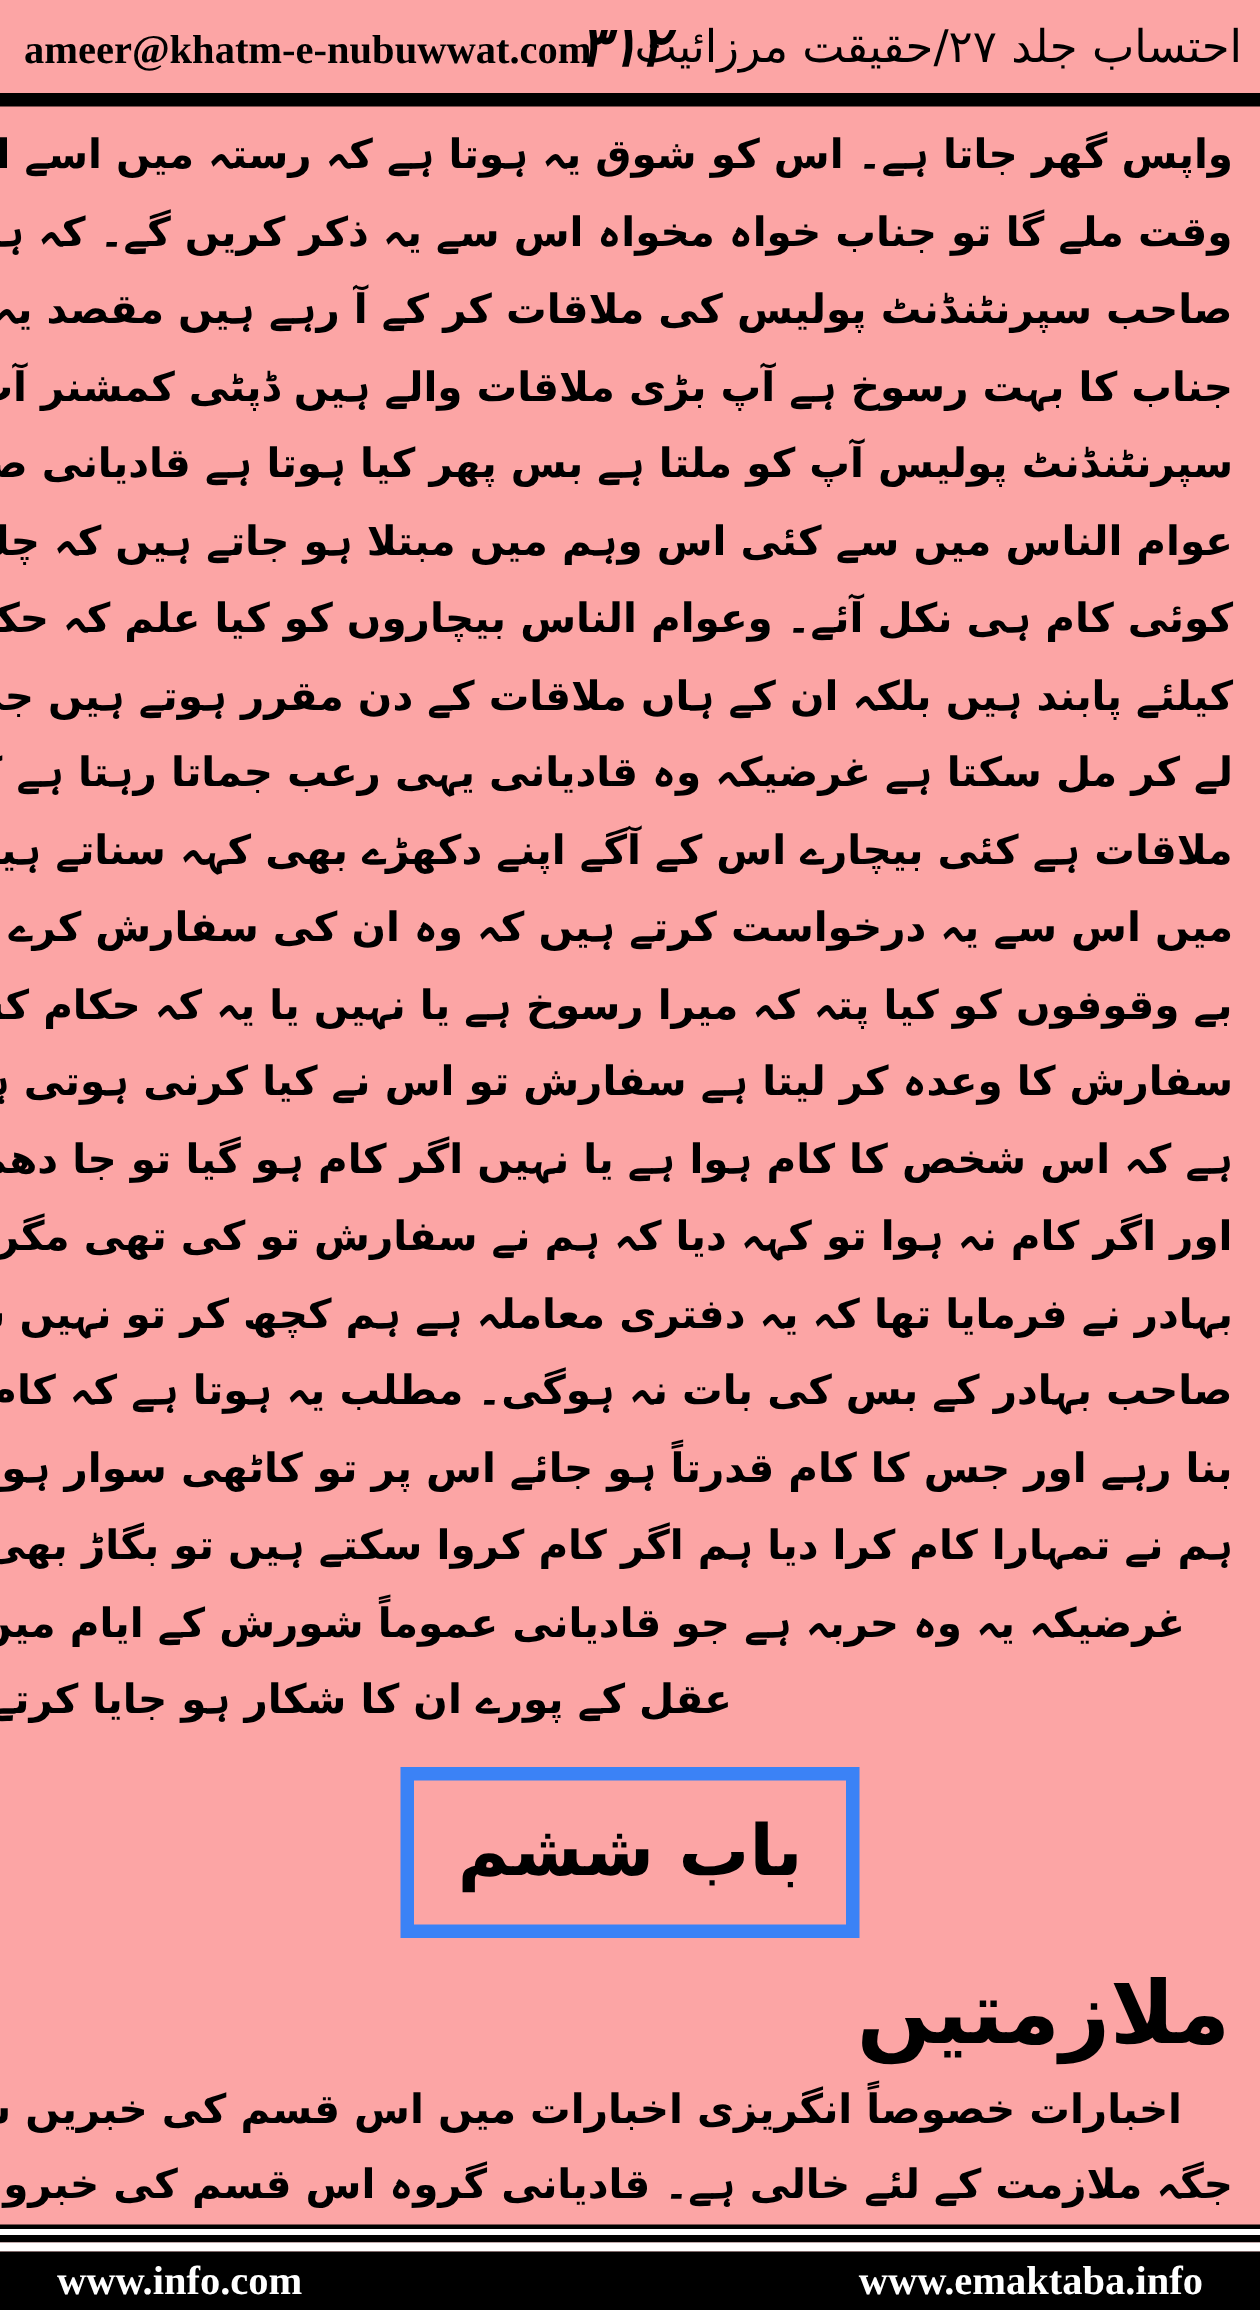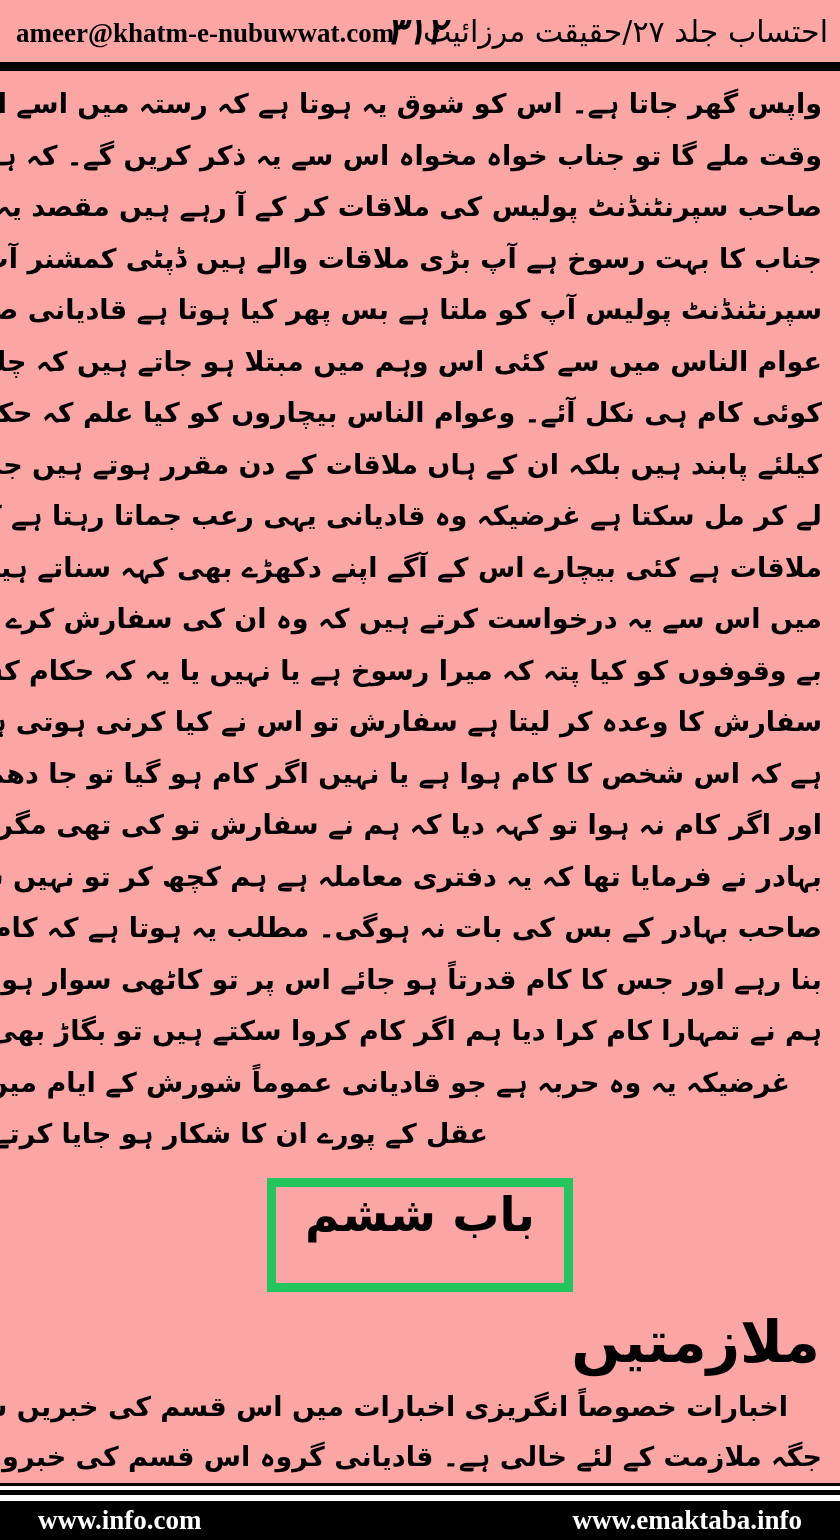--- a/index.html
+++ b/index.html
@@ -42,23 +42,23 @@
     direction:rtl;
     text-align:justify;text-align-last:justify;
     overflow:hidden;white-space:nowrap;
   }
   .line.end{text-align:right;text-align-last:right;}
   .line.ind-sm{padding-right:50px;}
   .line.ind-lg{padding-right:352px;}
   
   .chapter-box{
     width:288px;height:96px;
-    border:9px solid #22c55e;
+    border:9px solid #3b82f6;
     margin:18px auto 0 auto;
-    display:flex;justify-content:center;
+    display:flex;align-items:center;justify-content:center;
     direction:rtl;
   }
   .chapter-box span{font-size:47px;font-weight:bold;}
   
   .section-heading{
     height:88px;line-height:96px;
     padding:0 20px 0 0;margin-top:2px;
     font-size:58px;font-weight:bold;
     direction:rtl;text-align:right;
     overflow:hidden;

